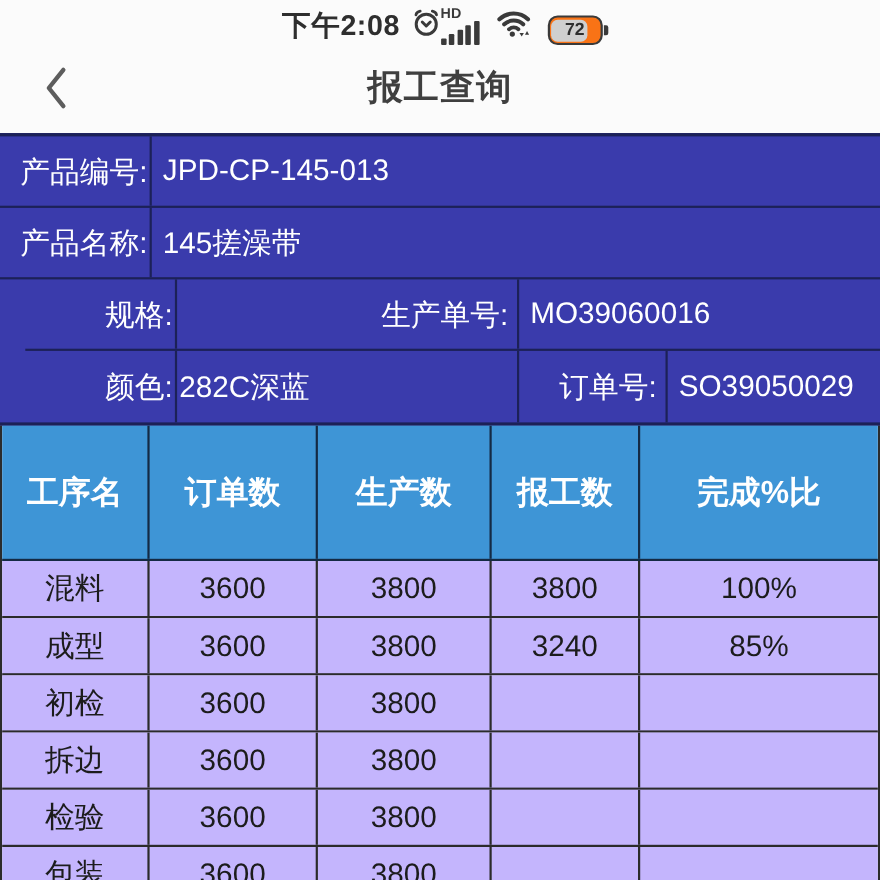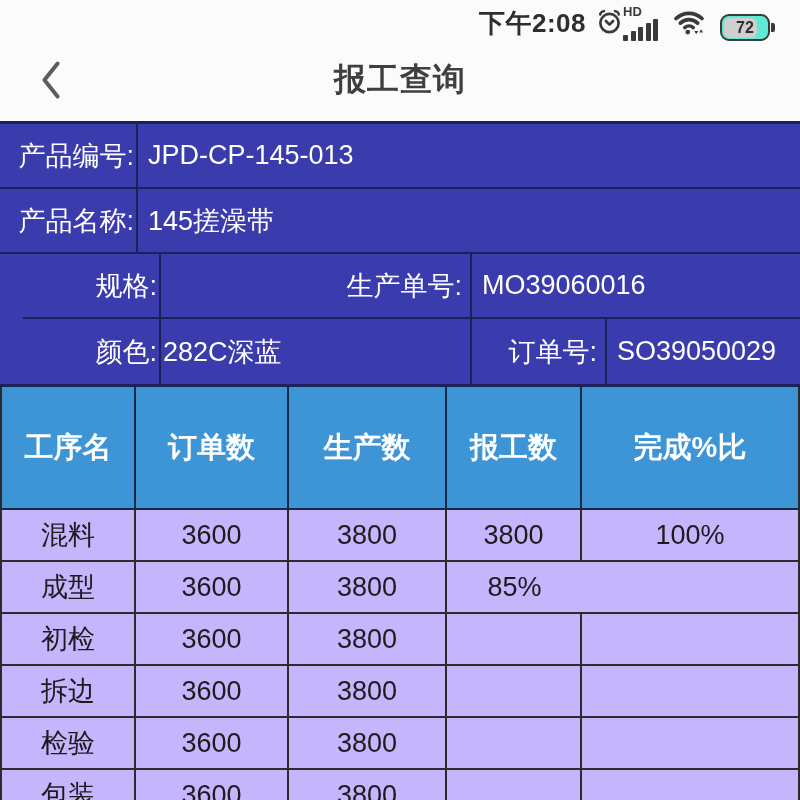--- a/index.html
+++ b/index.html
@@ -12,34 +12,34 @@
   }
   *{margin:0;padding:0;box-sizing:border-box;}
   body{width:800px;height:800px;overflow:hidden;background:#f6f6f6;}
   .phone{
     width:800px;height:800px;position:relative;background:#fbfbfb;
     font-family:"Liberation Sans","DejaVu Sans",sans-serif;color:var(--ink);
     overflow:hidden;
   }
   
   .status-bar{
-    height:44px;display:flex;align-items:center;justify-content:flex-end;
+    height:44px;display:flex;align-items:center;justify-content:center;
     padding:2px 30px 0 34px;
   }
   .sb-left{display:flex;align-items:center;gap:10px;}
   .sb-time{font-size:26px;font-weight:700;color:#2e2e2e;letter-spacing:0.5px;}
   .sb-right{display:flex;align-items:flex-end;gap:14px;}
   .signal{display:flex;flex-direction:column;align-items:flex-start;line-height:1;}
   .hd{font-size:13px;font-weight:700;color:#3a3a3a;margin:0 0 1px 0;}
   .bars{display:flex;align-items:flex-end;gap:2.5px;}
   .bar{width:5px;background:#3a3a3a;border-radius:1px;}
   .b1{height:6px;}.b2{height:10px;}.b3{height:14px;}.b4{height:18px;}.b5{height:22px;}
   .battery{
     position:relative;width:50px;height:27px;border:2.5px solid #3a3a3a;border-radius:9px;
-    background:#5eead4;display:flex;align-items:center;
+    background:#f97316;display:flex;align-items:center;
   }
   .battery::after{
     content:"";position:absolute;right:-7px;top:7px;width:4px;height:9px;
     background:#3a3a3a;border-radius:0 2px 2px 0;
   }
   .battery-fill{position:absolute;left:1.5px;top:1.5px;bottom:1.5px;width:72%;background:#cfcfcf;border-radius:6px;}
   .battery-num{position:relative;width:100%;text-align:center;font-size:16px;font-weight:700;color:#2e2e2e;}
   
   .nav-bar{height:72px;position:relative;display:flex;align-items:center;justify-content:center;}
   .back-btn{position:absolute;left:36px;top:14px;width:30px;height:44px;cursor:pointer;}
@@ -161,20 +161,21 @@
       <div class="proc-cell">混料</div>
       <div class="proc-cell">3600</div>
       <div class="proc-cell">3800</div>
       <div class="proc-cell">3800</div>
       <div class="proc-cell">100%</div>
     </div>
     <div class="proc-grid proc-row">
       <div class="proc-cell">成型</div>
       <div class="proc-cell">3600</div>
       <div class="proc-cell">3800</div>
+      <div class="proc-cell">3240</div>
       <div class="proc-cell">85%</div>
     </div>
     <div class="proc-grid proc-row">
       <div class="proc-cell">初检</div>
       <div class="proc-cell">3600</div>
       <div class="proc-cell">3800</div>
       <div class="proc-cell"></div>
       <div class="proc-cell"></div>
     </div>
     <div class="proc-grid proc-row">

